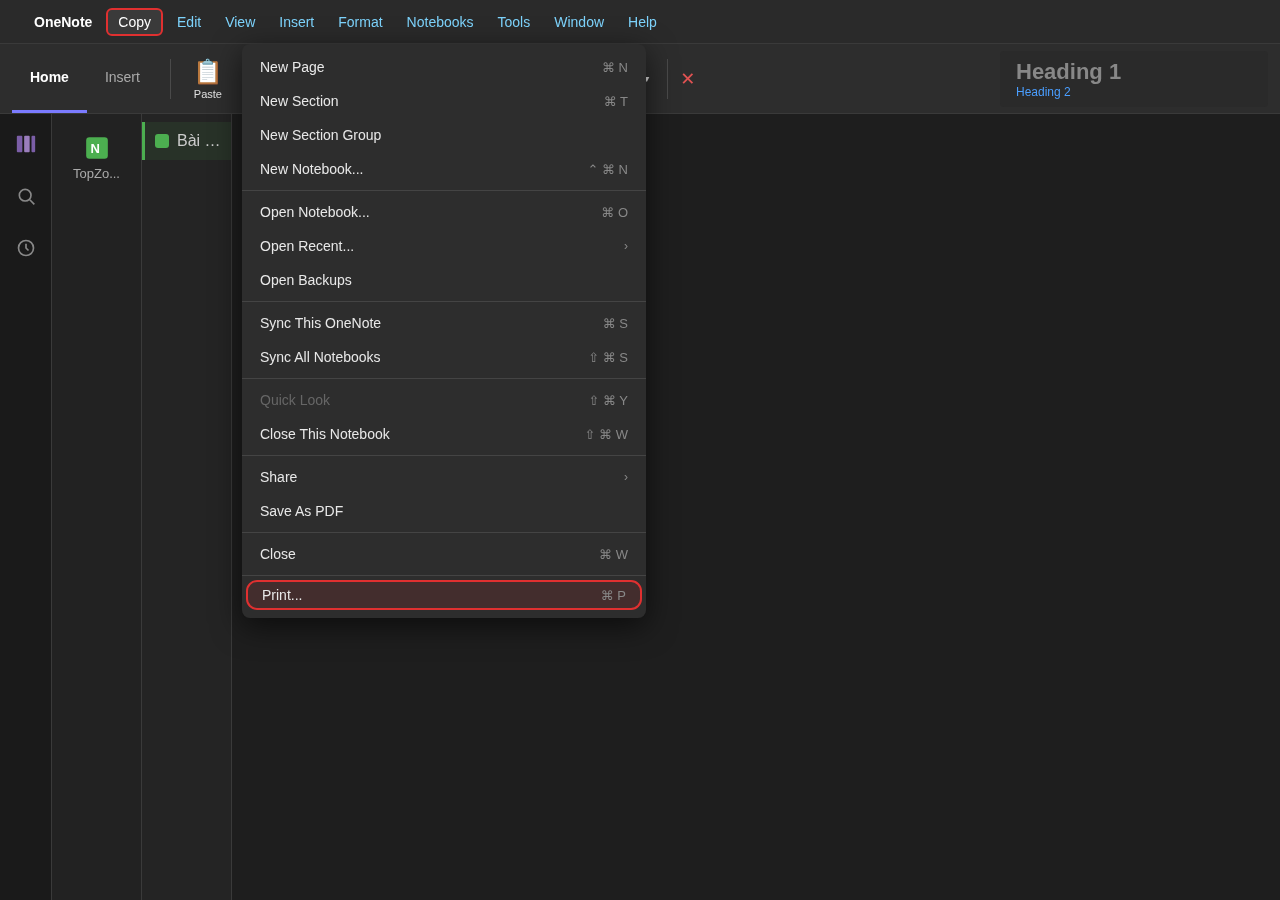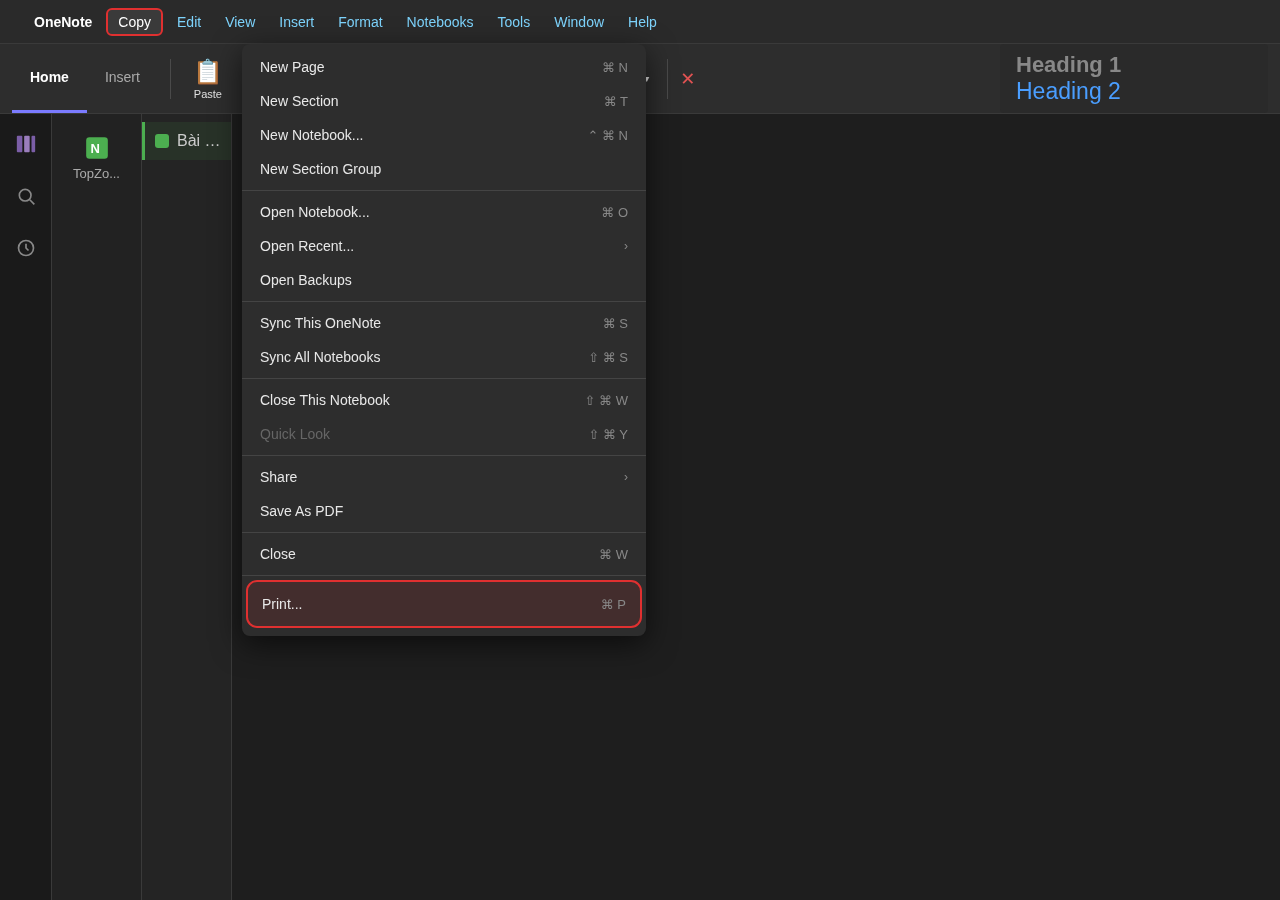--- a/index.html
+++ b/index.html
@@ -152,21 +152,21 @@
       min-width: 268px;
       display: flex;
       flex-direction: column;
     }
     .heading1 {
       font-size: 22px;
       font-weight: 600;
       color: #888;
     }
     .heading2 {
-      font-size: 23px;
+      font-size: 12px;
       font-weight: 500;
       color: #4a9eff;
     }
 
     
     .sidebar-left {
       position: absolute;
       left: 0;
       top: 114px;
       width: 52px;
@@ -383,21 +383,21 @@
     }
     .menu-item.disabled {
       color: #666;
       cursor: default;
     }
     .menu-item.highlighted {
       background: rgba(230,50,50,0.12);
       border: 2px solid #e03030;
       border-radius: 11px;
       margin: 2px 4px;
-      padding: 14px 14px;
+      padding: 5px 14px;
     }
     .menu-shortcut {
       color: #888;
       font-size: 13px;
       display: flex;
       align-items: center;
       gap: 2px;
     }
     .menu-separator {
       height: 1px;
@@ -573,27 +573,27 @@
 <div class="dropdown-menu">
   <div class="menu-item">
     <span>New Page</span>
     <span class="menu-shortcut">⌘ N</span>
   </div>
   <div class="menu-item">
     <span>New Section</span>
     <span class="menu-shortcut">⌘ T</span>
   </div>
   <div class="menu-item">
+    <span>New Section Group</span>
+    <span class="menu-shortcut"></span>
+  </div>
+  <div class="menu-item">
     <span>New Notebook...</span>
     <span class="menu-shortcut">⌃ ⌘ N</span>
   </div>
-  <div class="menu-item">
-    <span>New Section Group</span>
-    <span class="menu-shortcut"></span>
-  </div>
   <div class="menu-separator"></div>
   <div class="menu-item">
     <span>Open Notebook...</span>
     <span class="menu-shortcut">⌘ O</span>
   </div>
   <div class="menu-item">
     <span>Open Recent...</span>
     <span class="menu-arrow">›</span>
   </div>
   <div class="menu-item">
@@ -603,27 +603,27 @@
   <div class="menu-separator"></div>
   <div class="menu-item">
     <span>Sync This OneNote</span>
     <span class="menu-shortcut">⌘ S</span>
   </div>
   <div class="menu-item">
     <span>Sync All Notebooks</span>
     <span class="menu-shortcut">⇧ ⌘ S</span>
   </div>
   <div class="menu-separator"></div>
-  <div class="menu-item">
-    <span>Close This Notebook</span>
-    <span class="menu-shortcut">⇧ ⌘ W</span>
-  </div>
   <div class="menu-item disabled">
     <span>Quick Look</span>
     <span class="menu-shortcut">⇧ ⌘ Y</span>
+  </div>
+  <div class="menu-item">
+    <span>Close This Notebook</span>
+    <span class="menu-shortcut">⇧ ⌘ W</span>
   </div>
   <div class="menu-separator"></div>
   <div class="menu-item">
     <span>Share</span>
     <span class="menu-arrow">›</span>
   </div>
   <div class="menu-item">
     <span>Save As PDF</span>
     <span class="menu-shortcut"></span>
   </div>

